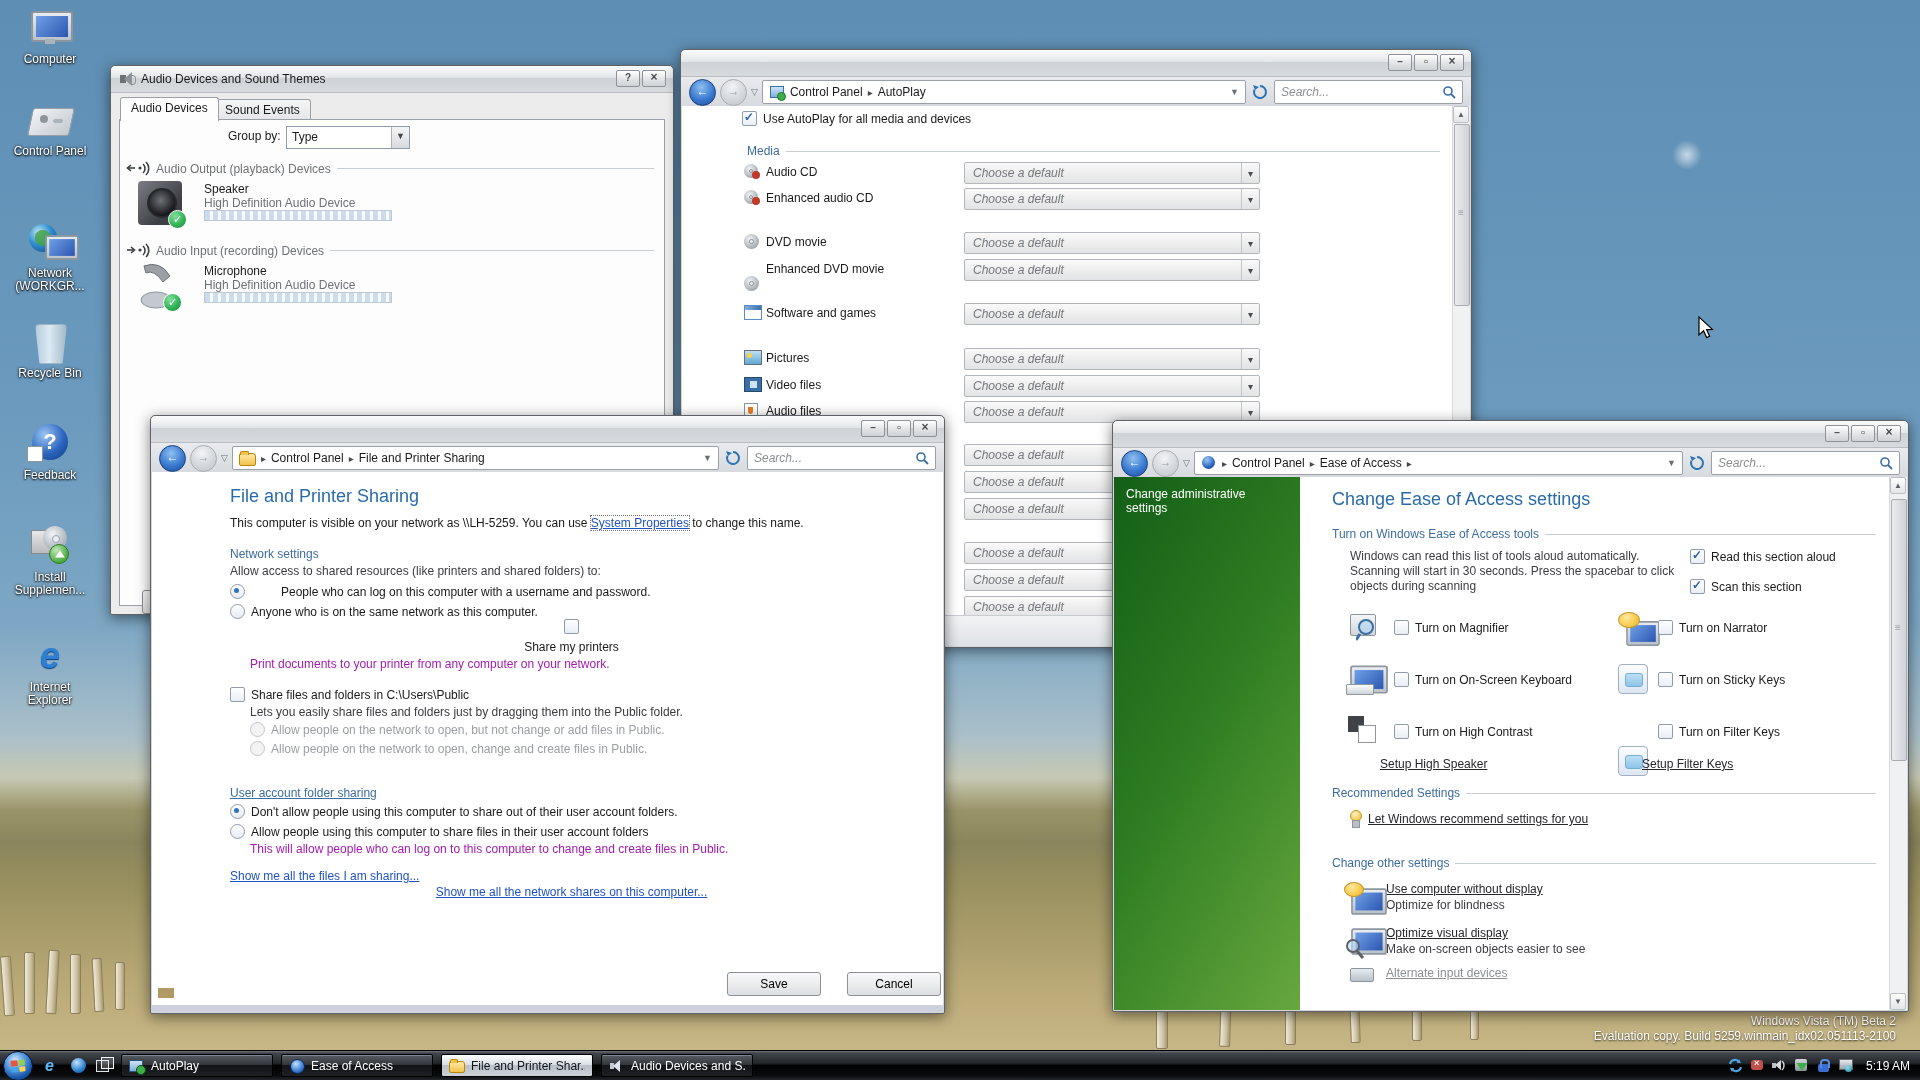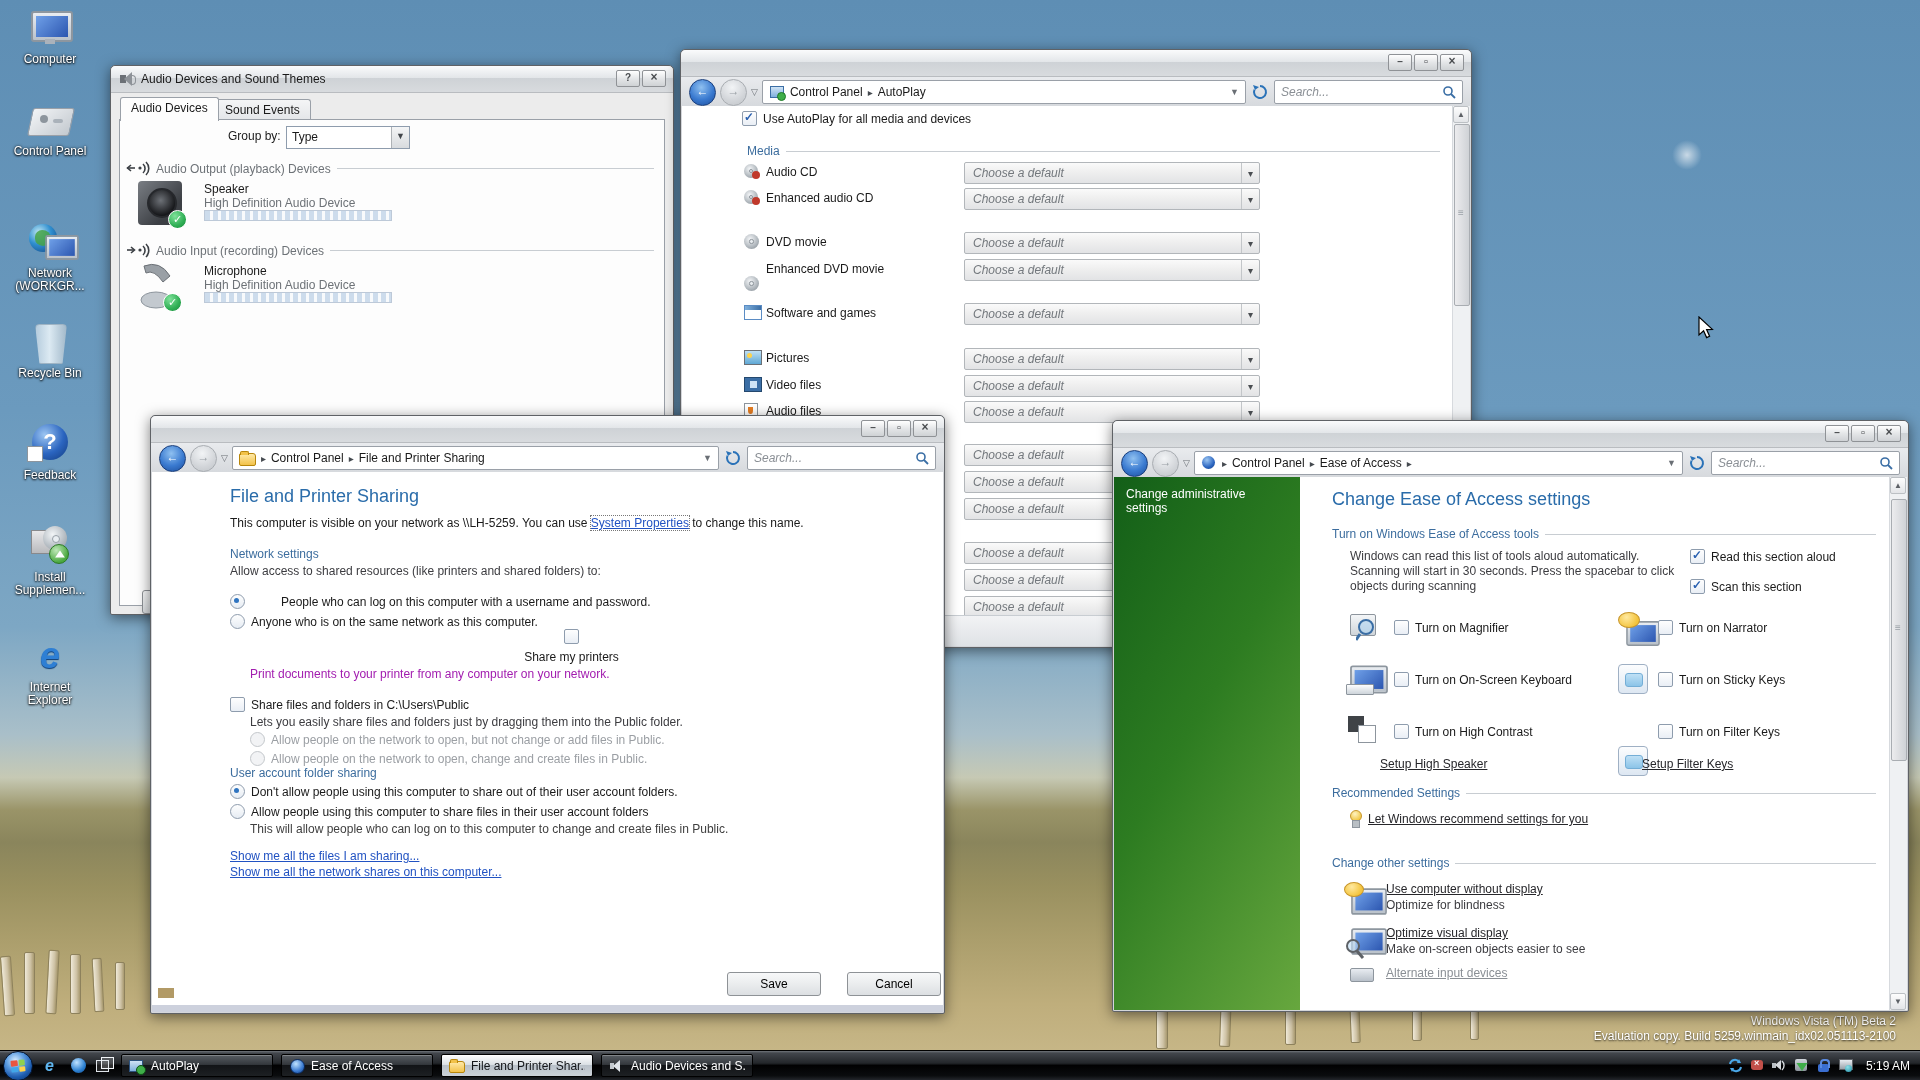--- a/index.html
+++ b/index.html
@@ -444,21 +444,21 @@
           </svg>
       </div>
     </div>
     <div class="abs" style="left:1px;top:56px;right:1px;bottom:8px;background:#fff;overflow:hidden;padding:14px 30px 0 78px;box-sizing:border-box;">
       <div class="pagehead">File and Printer Sharing</div>
       <div style="margin-top:9px;">
         <span>This computer is visible on your network as \\LH-5259.  You can use </span><span class="link" style="outline:1px dotted #777;">System Properties</span><span> to change this name.</span>
       </div>
       <div class="secttl" style="margin-top:17px;">Network settings</div>
       <div style="margin-top:3px;color:#3c3c40;">Allow access to shared resources (like printers and shared folders) to:</div>
-      <div class="row" style="margin-top:16px;gap:36px;">
+      <div class="row" style="margin-top:6px;gap:36px;">
           <span class="rd sel"></span>
           <span>People who can log on this computer with a username and password.</span>
         </div>
       <div class="row" style="margin-top:5px;">
           <span class="rd"></span>
           <span>Anyone who is on the same network as this computer.</span>
         </div>
 
       <div class="row" style="flex-direction:column;">
           <span class="cb"></span>
@@ -473,33 +473,33 @@
       <div style="margin:3px 0 0 20px;color:#3c3c40;">Lets you easily share files and folders just by dragging them into the Public folder.</div>
       <div class="row" style="margin:3px 0 0 20px;color:#9b9fa4;">
           <span class="rd dis"></span>
           <span>Allow people on the network to open, but not change or add files in Public.</span>
         </div>
       <div class="row" style="margin:4px 0 0 20px;color:#9b9fa4;">
           <span class="rd dis"></span>
           <span>Allow people on the network to open, change and create files in Public.</span>
         </div>
 
-      <div class="secttl" style="margin-top:0;">User account folder sharing</div>
+      <div class="secttl" style="margin-top:30px;text-decoration:underline;">User account folder sharing</div>
       <div class="row" style="margin-top:4px;">
           <span class="rd sel"></span>
           <span>Don't allow people using this computer to share out of their user account folders.</span>
         </div>
       <div class="row" style="margin-top:5px;">
           <span class="rd"></span>
           <span>Allow people using this computer to share files in their user account folders</span>
         </div>
-      <div style="margin:3px 0 0 20px;color:#404040;">This will allow people who can log on to this computer to change and create files in Public.</div>
+      <div style="margin:3px 0 0 20px;color:#a21caf;">This will allow people who can log on to this computer to change and create files in Public.</div>
 
       <div style="margin-top:13px;"><span class="link">Show me all the files I am sharing...</span></div>
-      <div style="margin-top:2px;"><span class="link">Show me all the network shares on this computer...</span></div>
+      <div style="margin-top:2px;text-align:center;"><span class="link">Show me all the network shares on this computer...</span></div>
 
       <div class="abs" style="left:6px;top:516px;width:16px;height:10px;background:#b29a66;"></div>
       <button class="btn abs" style="left:575px;top:500px;">Save</button>
       <button class="btn abs" style="left:695px;top:500px;">Cancel</button>
     </div>
     <div class="abs" style="left:1px;bottom:1px;right:1px;height:7px;background:#cdd1dd;"></div>
   </div>
 
   <div class="win" style="left:1112px;top:420px;width:795px;height:590px;z-index:6;">
     <div class="tbar">

